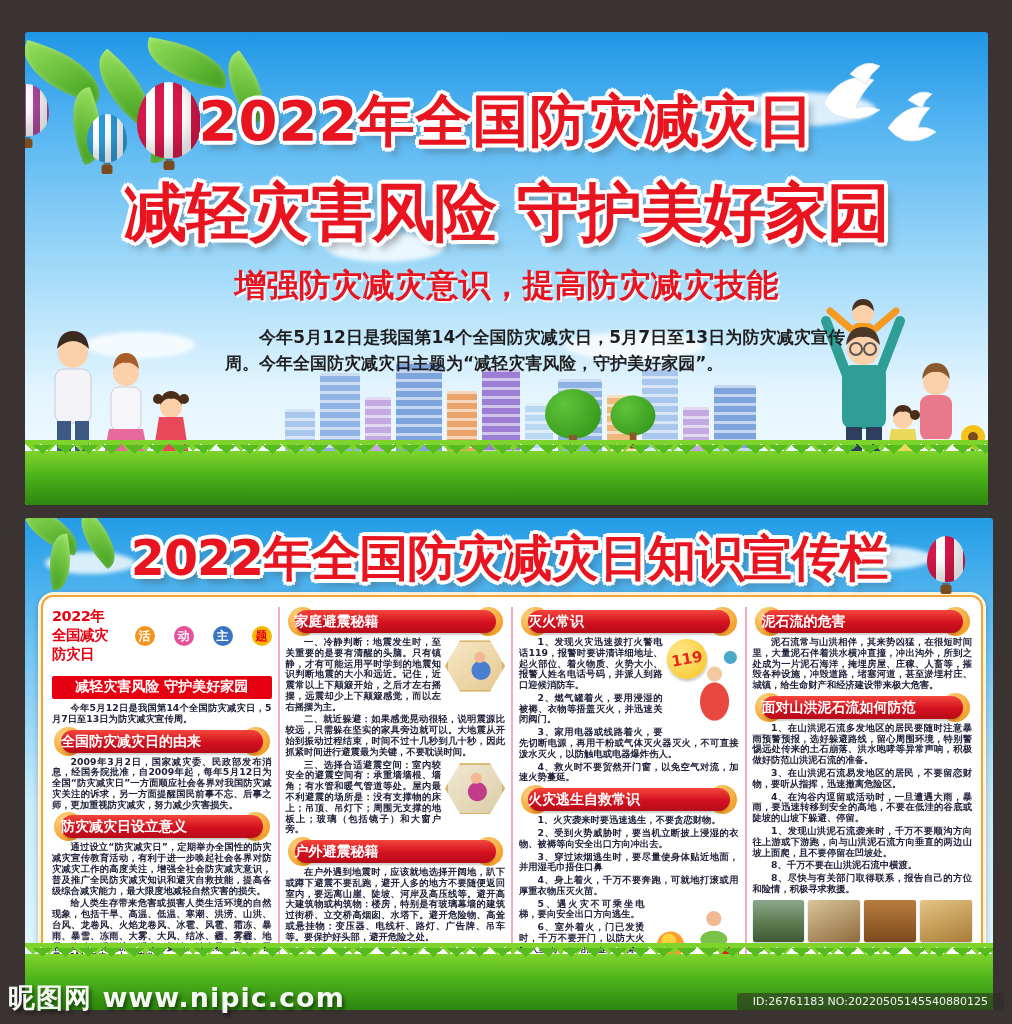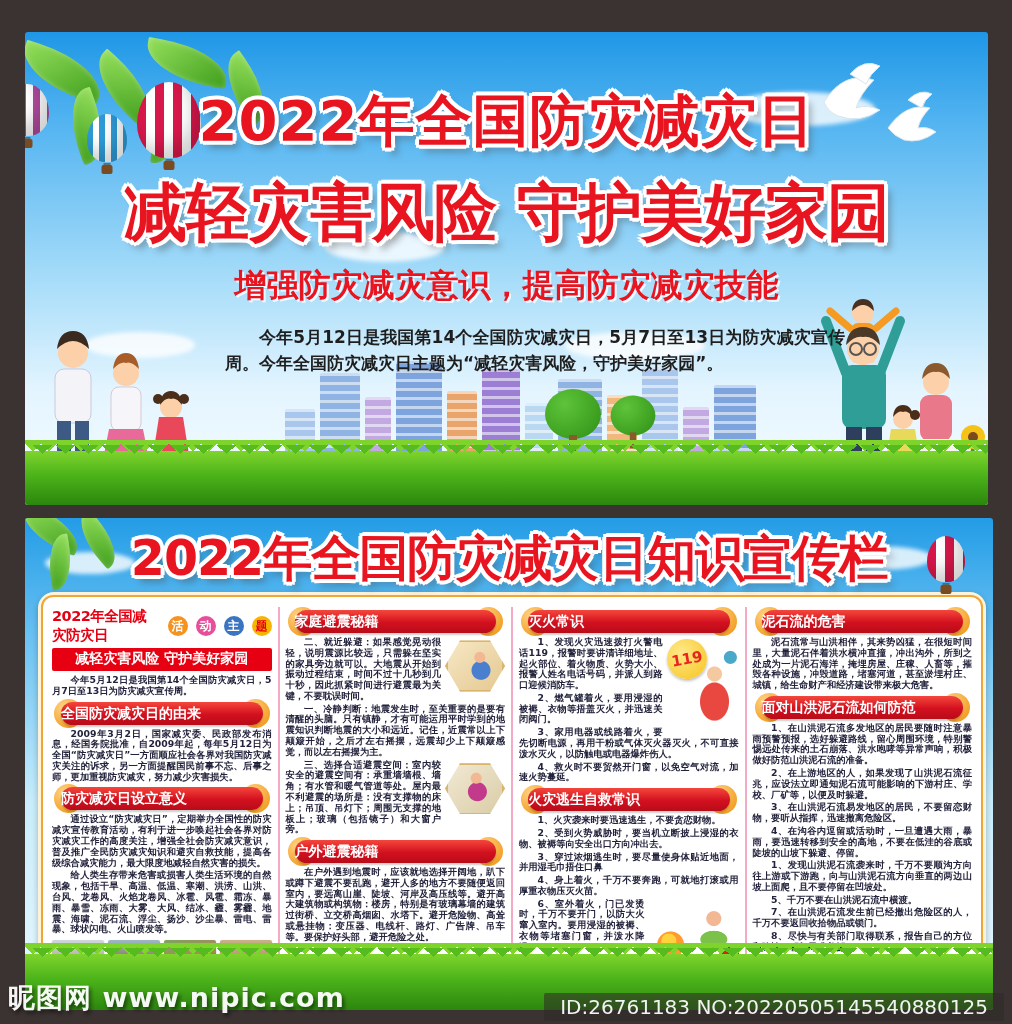--- a/index.html
+++ b/index.html
@@ -80,21 +80,21 @@
     position:relative;margin:5px 9px 4px;height:23px;line-height:23px;border-radius:13px;
     background:linear-gradient(180deg,#f4473c 0%,#d3101f 55%,#b80c19 100%);
     color:#fff;font-weight:900;font-size:14px;text-align:left;
     box-shadow:0 2px 2px rgba(0,0,0,.2);
   }
   .pill::before,.pill::after{
     content:"";position:absolute;top:-3px;width:29px;height:29px;border-radius:50%;
     background:radial-gradient(circle at 35% 30%,#ffd586,#ef8d06);z-index:-1;
   }
   .pill::before{left:-7px;} .pill::after{right:-7px;}
-  .c1head{display:flex;align-items:center;justify-content:center;gap:8px;margin:2px 0 3px;}
+  .c1head{display:flex;align-items:center;justify-content:center;gap:19px;margin:2px 0 12px;}
   .c1title{color:#e60012;font-weight:900;font-size:14.5px;letter-spacing:-.5px;}
   .cbadge{width:20px;height:20px;border-radius:50%;color:#fff;font-size:12px;font-weight:900;line-height:20px;text-align:center;flex:0 0 auto;}
   .cb1{background:#f6921e;} .cb2{background:#e74f9a;} .cb3{background:#3b74c0;} .cb4{background:#f8b500;color:#e60012;}
   .redbar{background:#e60012;color:#fff;font-weight:900;font-size:14px;text-align:center;padding:2px 0 3px;margin:1px 0 4px;border-radius:2px;}
   .photos{display:flex;gap:4px;margin-top:5px;}
   .photo{flex:1;height:42px;border-radius:2px;box-shadow:0 1px 2px rgba(0,0,0,.25);}
   .ph-ruins{background:linear-gradient(180deg,#cfd6de 0%,#b9b3a8 40%,#7d756a 100%);}
   .ph-flood{background:linear-gradient(180deg,#9db8c9 0%,#8a6b4a 55%,#5e4630 100%);}
   .ph-slide{background:linear-gradient(160deg,#7da45c 0%,#a78a5c 45%,#6b4f2e 100%);}
   .ph-crack{background:linear-gradient(180deg,#c8b089 0%,#9a7c50 100%);}
@@ -144,21 +144,21 @@
   .g2{height:56px;z-index:6;}
 
   
   .wm-left{
     position:absolute;left:8px;top:980px;z-index:10;
     color:#fff;font-weight:900;font-size:27px;letter-spacing:1px;
     text-shadow:2px 3px 4px rgba(0,0,0,.6);opacity:.95;
   }
   .wm-right{
     position:absolute;right:8px;top:993px;z-index:10;
-    color:#f2f2f2;font-size:20px;font-weight:400;
+    color:#f2f2f2;font-size:11px;font-weight:400;
     background:rgba(45,40,38,.55);padding:2px 16px;border-radius:2px;
   }
 </style>
 </head>
 <body>
 
 <section class="banner top-banner">
   <div class="cloud" style="left:300px;top:200px;width:120px;height:30px;"></div>
   <div class="cloud" style="left:700px;top:60px;width:150px;height:34px;"></div>
   <div class="cloud" style="left:60px;top:300px;width:110px;height:26px;"></div>
@@ -322,22 +322,22 @@
           <div class="photo ph-slide"></div>
           <div class="photo ph-crack"></div>
         </div>
       </div>
       <div class="divider"></div>
 
       <div class="col">
         <div class="pill">家庭避震秘籍</div>
         <div class="item">
           <div class="fig hex"></div>
+          <p class="txt">一、冷静判断：地震发生时，至关重要的是要有清醒的头脑。只有镇静，才有可能运用平时学到的地震知识判断地震的大小和远近。记住，近震常以上下颠簸开始，之后才左右摇摆，远震却少上下颠簸感觉，而以左右摇摆为主。</p>
           <p class="txt">二、就近躲避：如果感觉晃动很轻，说明震源比较远，只需躲在坚实的家具旁边就可以。大地震从开始到振动过程结束，时间不过十几秒到几十秒，因此抓紧时间进行避震最为关键，不要耽误时间。</p>
-          <p class="txt">一、冷静判断：地震发生时，至关重要的是要有清醒的头脑。只有镇静，才有可能运用平时学到的地震知识判断地震的大小和远近。记住，近震常以上下颠簸开始，之后才左右摇摆，远震却少上下颠簸感觉，而以左右摇摆为主。</p>
         </div>
         <div class="item">
           <div class="fig hex hexB"></div>
           <p class="txt">三、选择合适避震空间：室内较安全的避震空间有：承重墙墙根、墙角；有水管和暖气管道等处。屋内最不利避震的场所是：没有支撑物的床上；吊顶、吊灯下；周围无支撑的地板上；玻璃（包括镜子）和大窗户旁。</p>
         </div>
         <div class="pill">户外避震秘籍</div>
         <p class="txt">在户外遇到地震时，应该就地选择开阔地，趴下或蹲下避震不要乱跑，避开人多的地方不要随便返回室内，要远离山崖、陡坡、河岸及高压线等。避开高大建筑物或构筑物：楼房，特别是有玻璃幕墙的建筑过街桥、立交桥高烟囱、水塔下。避开危险物、高耸或悬挂物：变压器、电线杆、路灯、广告牌、吊车等。要保护好头部，避开危险之处。</p>
 
       </div>
       <div class="divider"></div>
@@ -353,37 +353,36 @@
           <p class="txt">3、家用电器或线路着火，要先切断电源，再用干粉或气体灭火器灭火，不可直接泼水灭火，以防触电或电器爆炸伤人。</p>
         </div>
         <p class="txt">4、救火时不要贸然开门窗，以免空气对流，加速火势蔓延。</p>
         <div class="pill">火灾逃生自救常识</div>
         <p class="txt">1、火灾袭来时要迅速逃生，不要贪恋财物。</p>
         <p class="txt">2、受到火势威胁时，要当机立断披上浸湿的衣物、被褥等向安全出口方向冲出去。</p>
         <p class="txt">3、穿过浓烟逃生时，要尽量使身体贴近地面，并用湿毛巾捂住口鼻</p>
         <p class="txt">4、身上着火，千万不要奔跑，可就地打滚或用厚重衣物压灭火苗。</p>
         <div class="item">
           <div class="fig ext"></div>
+          <p class="txt">5、遇火灾不可乘坐电梯，要向安全出口方向逃生。</p>
           <p class="txt">6、室外着火，门已发烫时，千万不要开门，以防大火窜入室内。要用浸湿的被褥、衣物等堵塞门窗，并泼水降温。</p>
         </div>
 
       </div>
       <div class="divider"></div>
 
       <div class="col">
         <div class="pill">泥石流的危害</div>
         <p class="txt">泥石流常与山洪相伴，其来势凶猛，在很短时间里，大量泥石伴着洪水横冲直撞，冲出沟外，所到之处成为一片泥石海洋，掩埋房屋、庄稼、人畜等，摧毁各种设施，冲毁道路，堵塞河道，甚至淤埋村庄、城镇，给生命财产和经济建设带来极大危害。</p>
         <div class="pill">面对山洪泥石流如何防范</div>
         <p class="txt">1、在山洪泥石流多发地区的居民要随时注意暴雨预警预报，选好躲避路线，留心周围环境，特别警惕远处传来的土石崩落、洪水咆哮等异常声响，积极做好防范山洪泥石流的准备。</p>
-        <p class="txt">2、在上游地区的人，如果发现了山洪泥石流征兆，应设法立即通知泥石流可能影响的下游村庄、学校、厂矿等，以便及时躲避。</p>
         <p class="txt">3、在山洪泥石流易发地区的居民，不要留恋财物，要听从指挥，迅速撤离危险区。</p>
         <p class="txt">4、在沟谷内逗留或活动时，一旦遭遇大雨，暴雨，要迅速转移到安全的高地，不要在低洼的谷底或陡坡的山坡下躲避、停留。</p>
         <p class="txt">1、发现山洪泥石流袭来时，千万不要顺沟方向往上游或下游跑，向与山洪泥石流方向垂直的两边山坡上面爬，且不要停留在凹坡处。</p>
-        <p class="txt">5、千万不要在山洪泥石流中横渡。</p>
-        <p class="txt">7、在山洪泥石流发生前已经撤出危险区的人，千万不要返回收拾物品或锁门。</p>
+        <p class="txt">8、千万不要在山洪泥石流中横渡。</p>
         <p class="txt">8、尽快与有关部门取得联系，报告自己的方位和险情，积极寻求救援。</p>
         <div class="photos">
           <div class="photo ph-rain"></div>
           <div class="photo ph-mud1"></div>
           <div class="photo ph-mud2"></div>
           <div class="photo ph-canyon"></div>
         </div>
       </div>
 
     </div>

